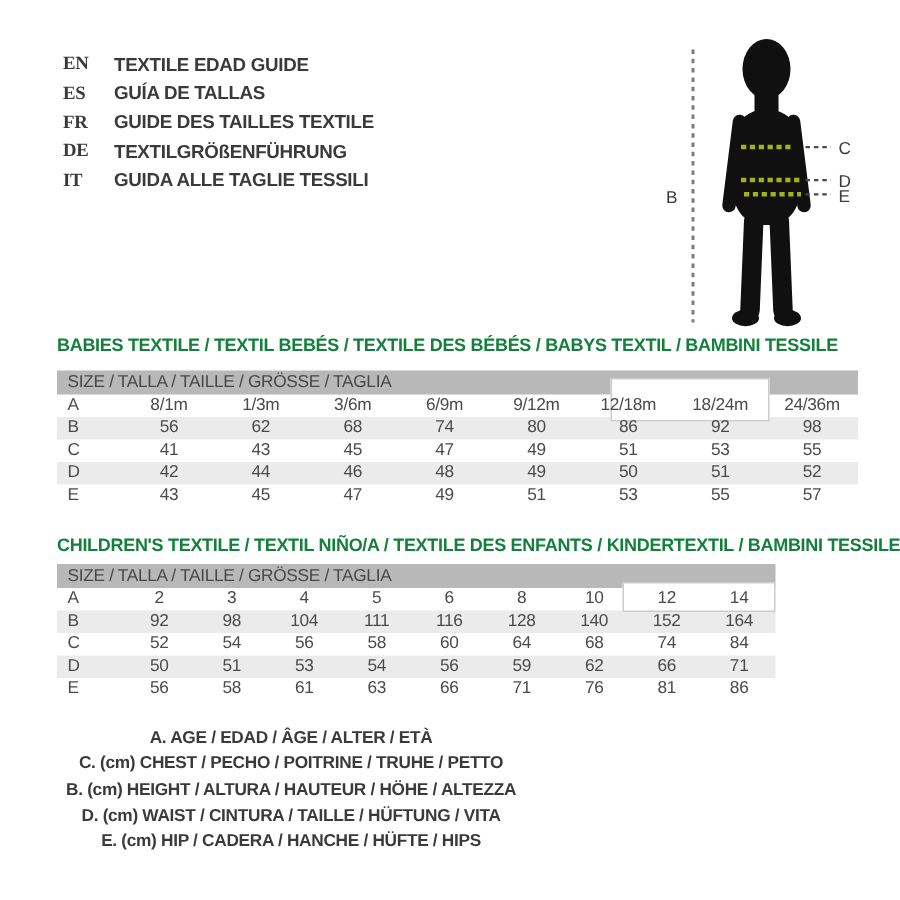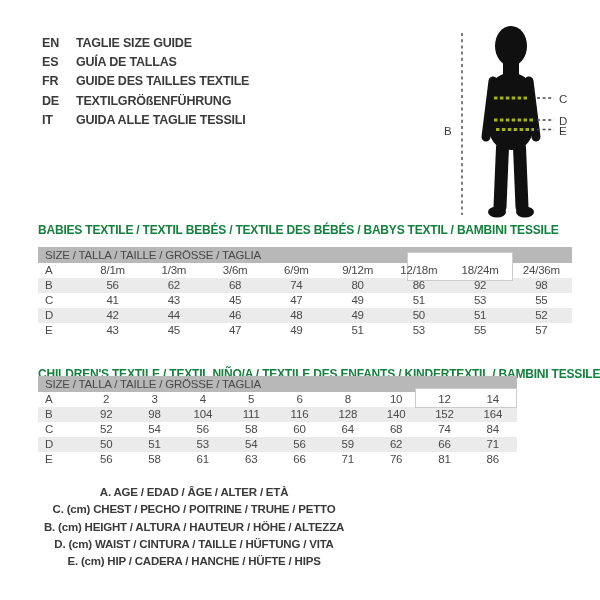--- a/index.html
+++ b/index.html
@@ -4,28 +4,28 @@
 <style>
   html,body{margin:0;padding:0;background:#ffffff;}
   .canvas{
     position:relative;width:600px;height:600px;background:#ffffff;overflow:hidden;
     font-family:"Liberation Sans","DejaVu Sans",sans-serif;color:#3d3d3d;
   }
   
   .lang-block{position:absolute;left:42px;top:33px;}
   .lang-row{display:flex;height:19.4px;align-items:center;font-size:12.5px;font-weight:700;
             letter-spacing:-0.2px;color:#3a3a3a;}
-  .lang-code{width:34px;}
+  .lang-code{width:34px;font-family:Liberation Serif, serif;}
   
   .figure{position:absolute;left:440px;top:15px;width:160px;height:210px;}
   
   .sec-title{position:absolute;left:38px;font-size:12px;font-weight:700;color:#15803d;
              letter-spacing:-0.2px;white-space:nowrap;}
   .babies-title{top:223px;}
-  .children-title{top:367px;text-align:center;}
+  .children-title{top:356px;text-align:center;}
   
   .size-table{position:absolute;left:38px;}
   .babies-table{top:247px;width:534px;}
   .children-table{top:376px;width:479px;}
   .t-head{height:16px;line-height:16px;background:#b8b8b8;color:#484848;
           font-size:11.5px;letter-spacing:-0.2px;padding-left:7px;box-sizing:border-box;}
   .t-row{display:flex;height:15px;line-height:15px;font-size:11.5px;color:#4a4a4a;
          letter-spacing:-0.2px;}
   .t-row.alt{background:#ebebeb;}
   .t-label{width:44px;padding-left:7px;box-sizing:border-box;position:relative;z-index:2;}
@@ -39,21 +39,21 @@
                letter-spacing:-0.2px;color:#3a3a3a;white-space:nowrap;text-align:center;}
 </style>
 </head>
 <body>
 
 <div class="canvas">
 
   <div class="lang-block">
     <div class="lang-row">
       <span class="lang-code">EN</span>
-      <span class="lang-text">TAGLIE SIZE GUIDE</span>
+      <span class="lang-text">TEXTILE EDAD GUIDE</span>
     </div>
     <div class="lang-row">
       <span class="lang-code">ES</span>
       <span class="lang-text">GUÍA DE TALLAS</span>
     </div>
     <div class="lang-row">
       <span class="lang-code">FR</span>
       <span class="lang-text">GUIDE DES TAILLES TEXTILE</span>
     </div>
     <div class="lang-row">

